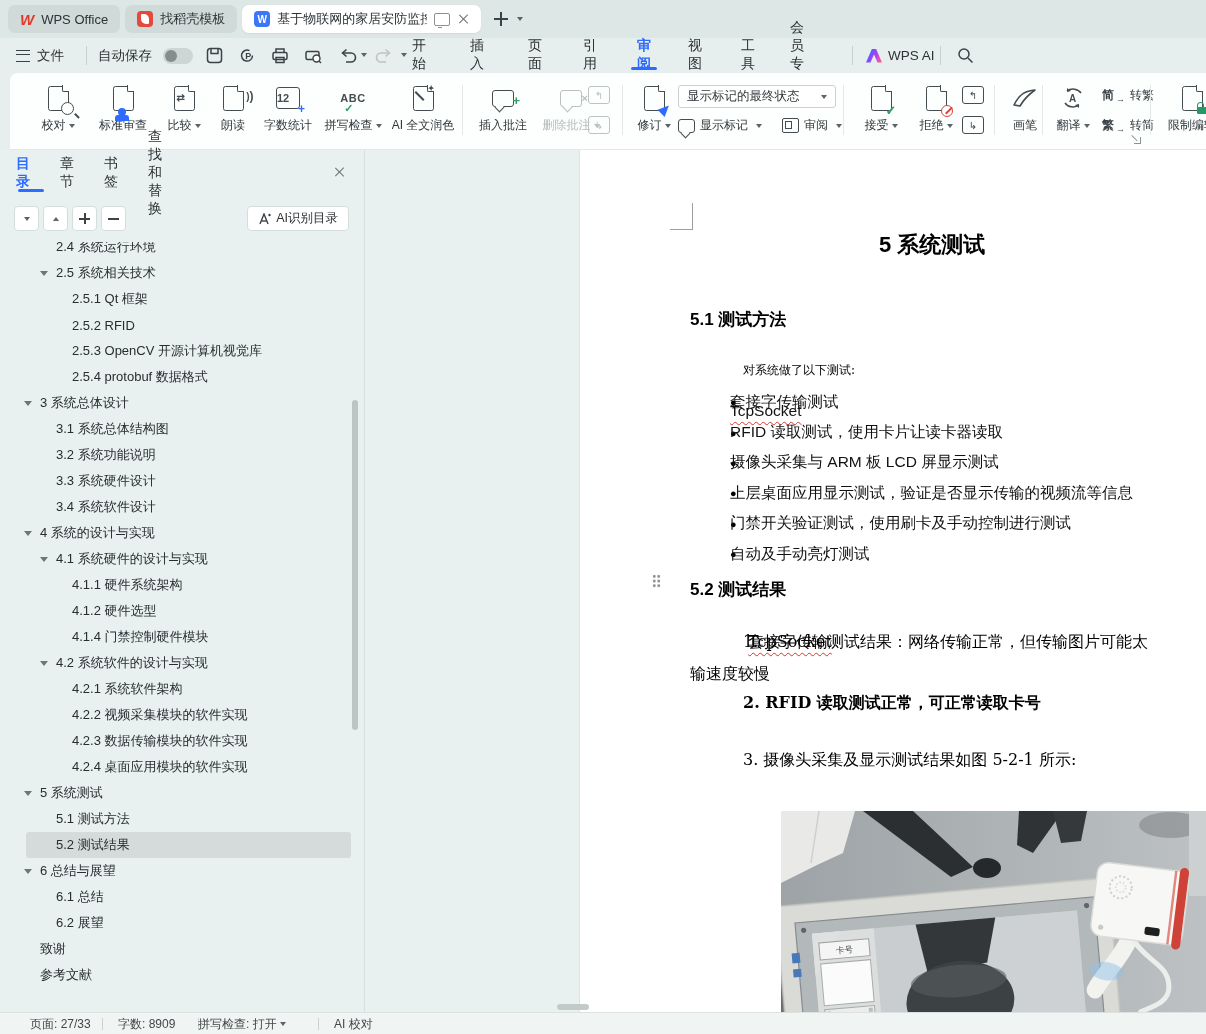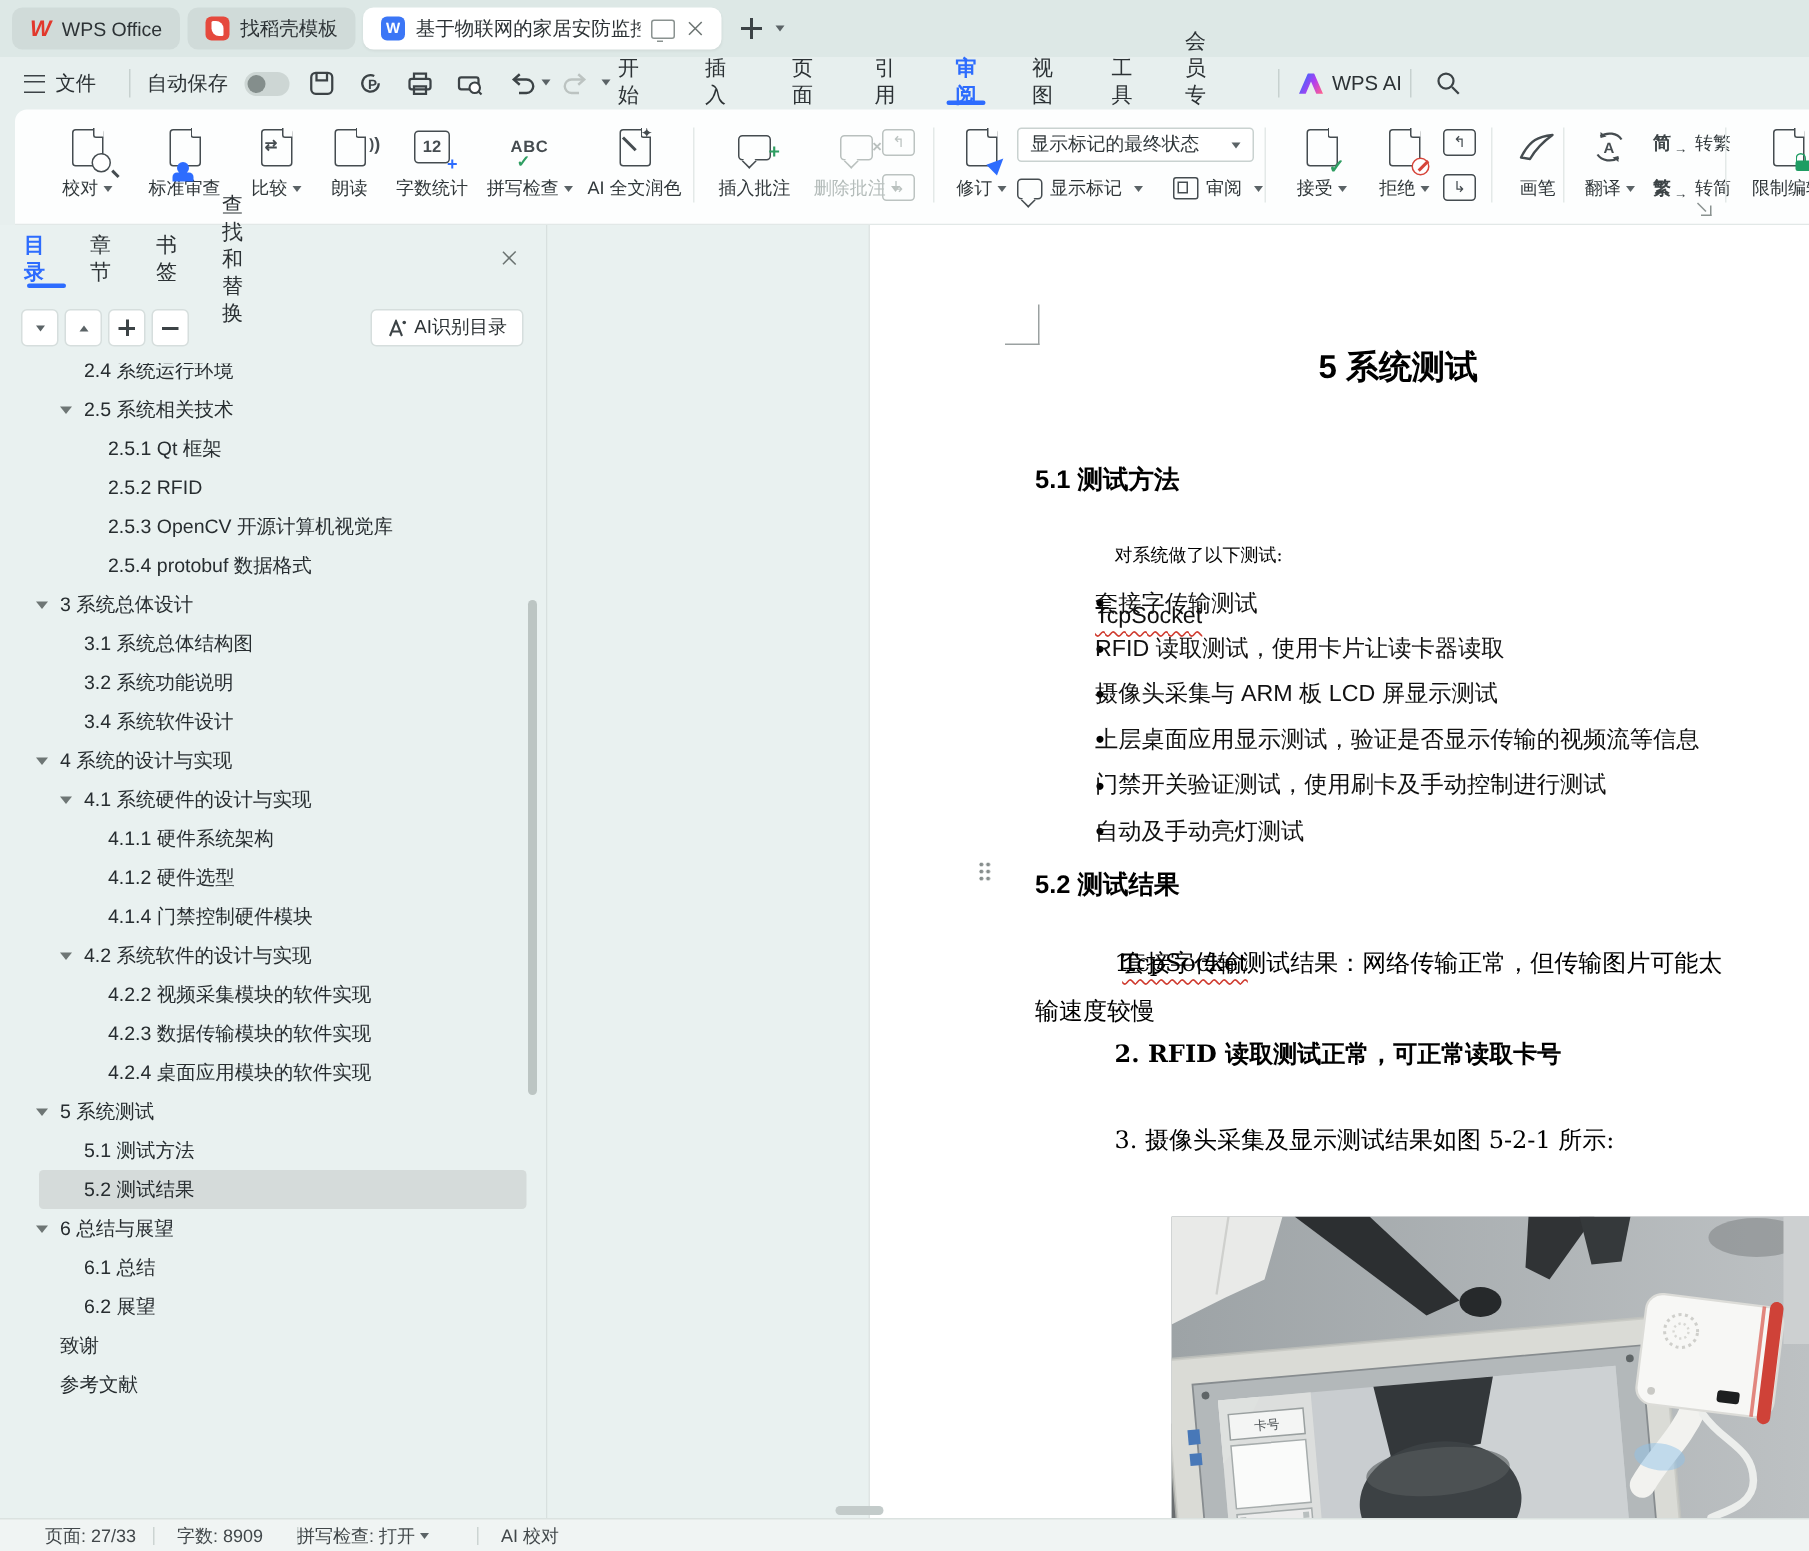--- a/index.html
+++ b/index.html
@@ -266,21 +266,21 @@
           <span class="badge" style="right:-7px;top:5px;font-size:10px;color:#454c50">)</span>
           <span class="badge" style="right:-11px;top:3px;font-size:12px;color:#454c50">)</span>
         </span>
       </div>
     <div class="lb">
         <span>朗读</span>
       </div>
   </div>
   <div class="rb" style="left:248px;width:60px">
     <div class="ic">
-        <span style="position:relative;width:22px;height:20px;border:1.6px solid #454c50;border-radius:3px;font-size:11px;font-weight:bold;color:#454c50;display:flex;align-items:center;justify-content:center">
+        <span style="position:relative;width:22px;height:20px;border:1.6px solid #454c50;border-radius:3px;font-size:11px;font-weight:bold;color:#454c50;display:flex;align-items:center;justify-content:flex-start">
           <span>12</span>
           <span class="badge" style="right:-6px;bottom:-7px;color:#2d6cfe;font-size:12px">+</span>
         </span>
       </div>
     <div class="lb">
         <span>字数统计</span>
       </div>
   </div>
   <div class="rb" style="left:312px;width:62px">
     <div class="ic">
@@ -518,20 +518,24 @@
         <div class="toc-row lvl2">
 
           <span class="t">3.1 系统总体结构图</span>
         </div>
 
         <div class="toc-row lvl2">
 
           <span class="t">3.2 系统功能说明</span>
         </div>
 
+        <div class="toc-row lvl2">
+
+          <span class="t">3.3 系统硬件设计</span>
+        </div>
 
         <div class="toc-row lvl2">
 
           <span class="t">3.4 系统软件设计</span>
         </div>
 
         <div class="toc-row lvl1 arrow">
           <span class="tri"></span>
           <span class="t">4 系统的设计与实现</span>
         </div>
@@ -555,20 +559,24 @@
         <div class="toc-row lvl3">
 
           <span class="t">4.1.4 门禁控制硬件模块</span>
         </div>
 
         <div class="toc-row lvl2 arrow">
           <span class="tri"></span>
           <span class="t">4.2 系统软件的设计与实现</span>
         </div>
 
+        <div class="toc-row lvl3">
+
+          <span class="t">4.2.1 系统软件架构</span>
+        </div>
 
         <div class="toc-row lvl3">
 
           <span class="t">4.2.2 视频采集模块的软件实现</span>
         </div>
 
         <div class="toc-row lvl3">
 
           <span class="t">4.2.3 数据传输模块的软件实现</span>
         </div>

